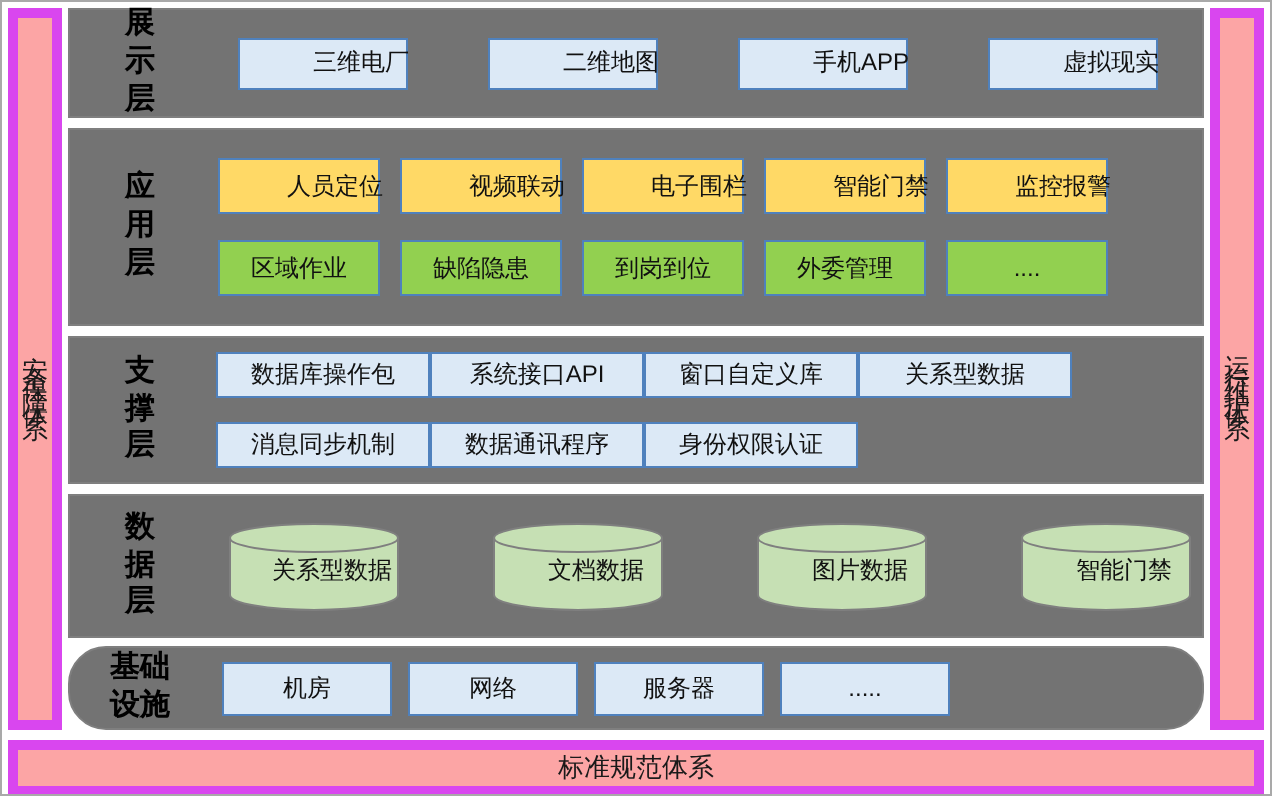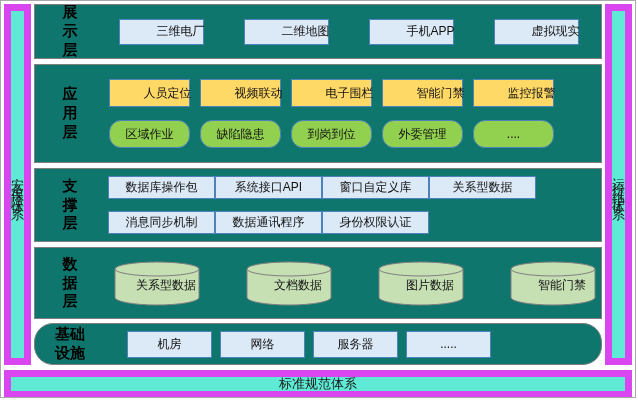--- a/index.html
+++ b/index.html
@@ -5,34 +5,34 @@
   * { margin:0; padding:0; box-sizing:border-box; }
   html,body { background:#fff; }
   .stage {
     position:relative; width:636px; height:398px;
     border:1px solid #a9a9a9; background:#ffffff;
     font-family:"Liberation Sans", sans-serif; color:#1a1a1a;
     overflow:hidden;
   }
   
   .strip {
-    position:absolute; background:#5eead4; border:7px solid #d946ef;
+    position:absolute; background:#fca5a5; border:5px solid #d946ef;
     display:flex; align-items:center; justify-content:center;
   }
   .strip.left  { left:3px;  top:3px; width:27px; height:361px; }
   .strip.right { right:3px; top:3px; width:27px; height:361px; }
   .strip.bottom{ left:3px; right:3px; top:369px; height:28px; font-size:13px; }
   .vtext {
     writing-mode:vertical-rl; text-orientation:upright;
     letter-spacing:6px; font-size:13px; line-height:1;
   }
   
   .band {
     position:absolute; left:33px; width:568px;
-    background:#0f766e; border:1px solid #7f7f7f;
+    background:#737373; border:1px solid #7f7f7f;
     display:flex;
   }
   .b1 { top:3px;   height:55px; }
   .b2 { top:63px;  height:99px; }
   .b3 { top:167px; height:74px; }
   .b4 { top:246px; height:72px; }
   .b5 { top:322px; height:42px;border-radius:19px; }
   .label-col {
     width:70px; display:flex; align-items:center; justify-content:center;
     flex:none;
@@ -46,34 +46,34 @@
     flex:1; display:flex; flex-direction:column; justify-content:center;
     align-items:flex-start;
   }
   .b2 .content { gap:13px; }
   .b3 .content { gap:12px; }
   .row { display:flex; }
   .b1 .row { margin-left:14px; gap:40px; }
   .b2 .row { margin-left:4px;  gap:10px; }
   .b3 .row { margin-left:3px;  }
   .b4 .row { margin-left:9px;  gap:28px; }
-  .b5 .row { margin-left:22px;  gap:8px;  }
+  .b5 .row { margin-left:6px;  gap:8px;  }
   
   .box {
     display:flex; align-items:center; justify-content:center;
     font-size:12px; color:#111;
     background:#dce9f6; border:1px solid #4f81bd; flex:none;
     white-space:nowrap;
   }
   .b1 .box { width:85px;  height:26px;padding-left:38px; }
   .b2 .box { width:81px;  height:28px; }
   .b3 .box { width:107px; height:23px; }
   .b5 .box { width:85px;  height:27px; }
   .box.yellow { background:#ffd966;padding-left:36px; }
-  .box.green  { background:#92d050;border-radius:12px; }
+  .box.green  { background:#92d050; }
   
   .cyl { position:relative; width:104px; height:45px; flex:none; }
   .cyl svg { position:absolute; left:0; top:0; display:block; }
   .cyl .cyl-label {
     position:absolute; left:0; right:0; top:16px; text-align:center;
     font-size:12px; color:#111; white-space:nowrap;
   }
 </style>
 </head>
 <body>

